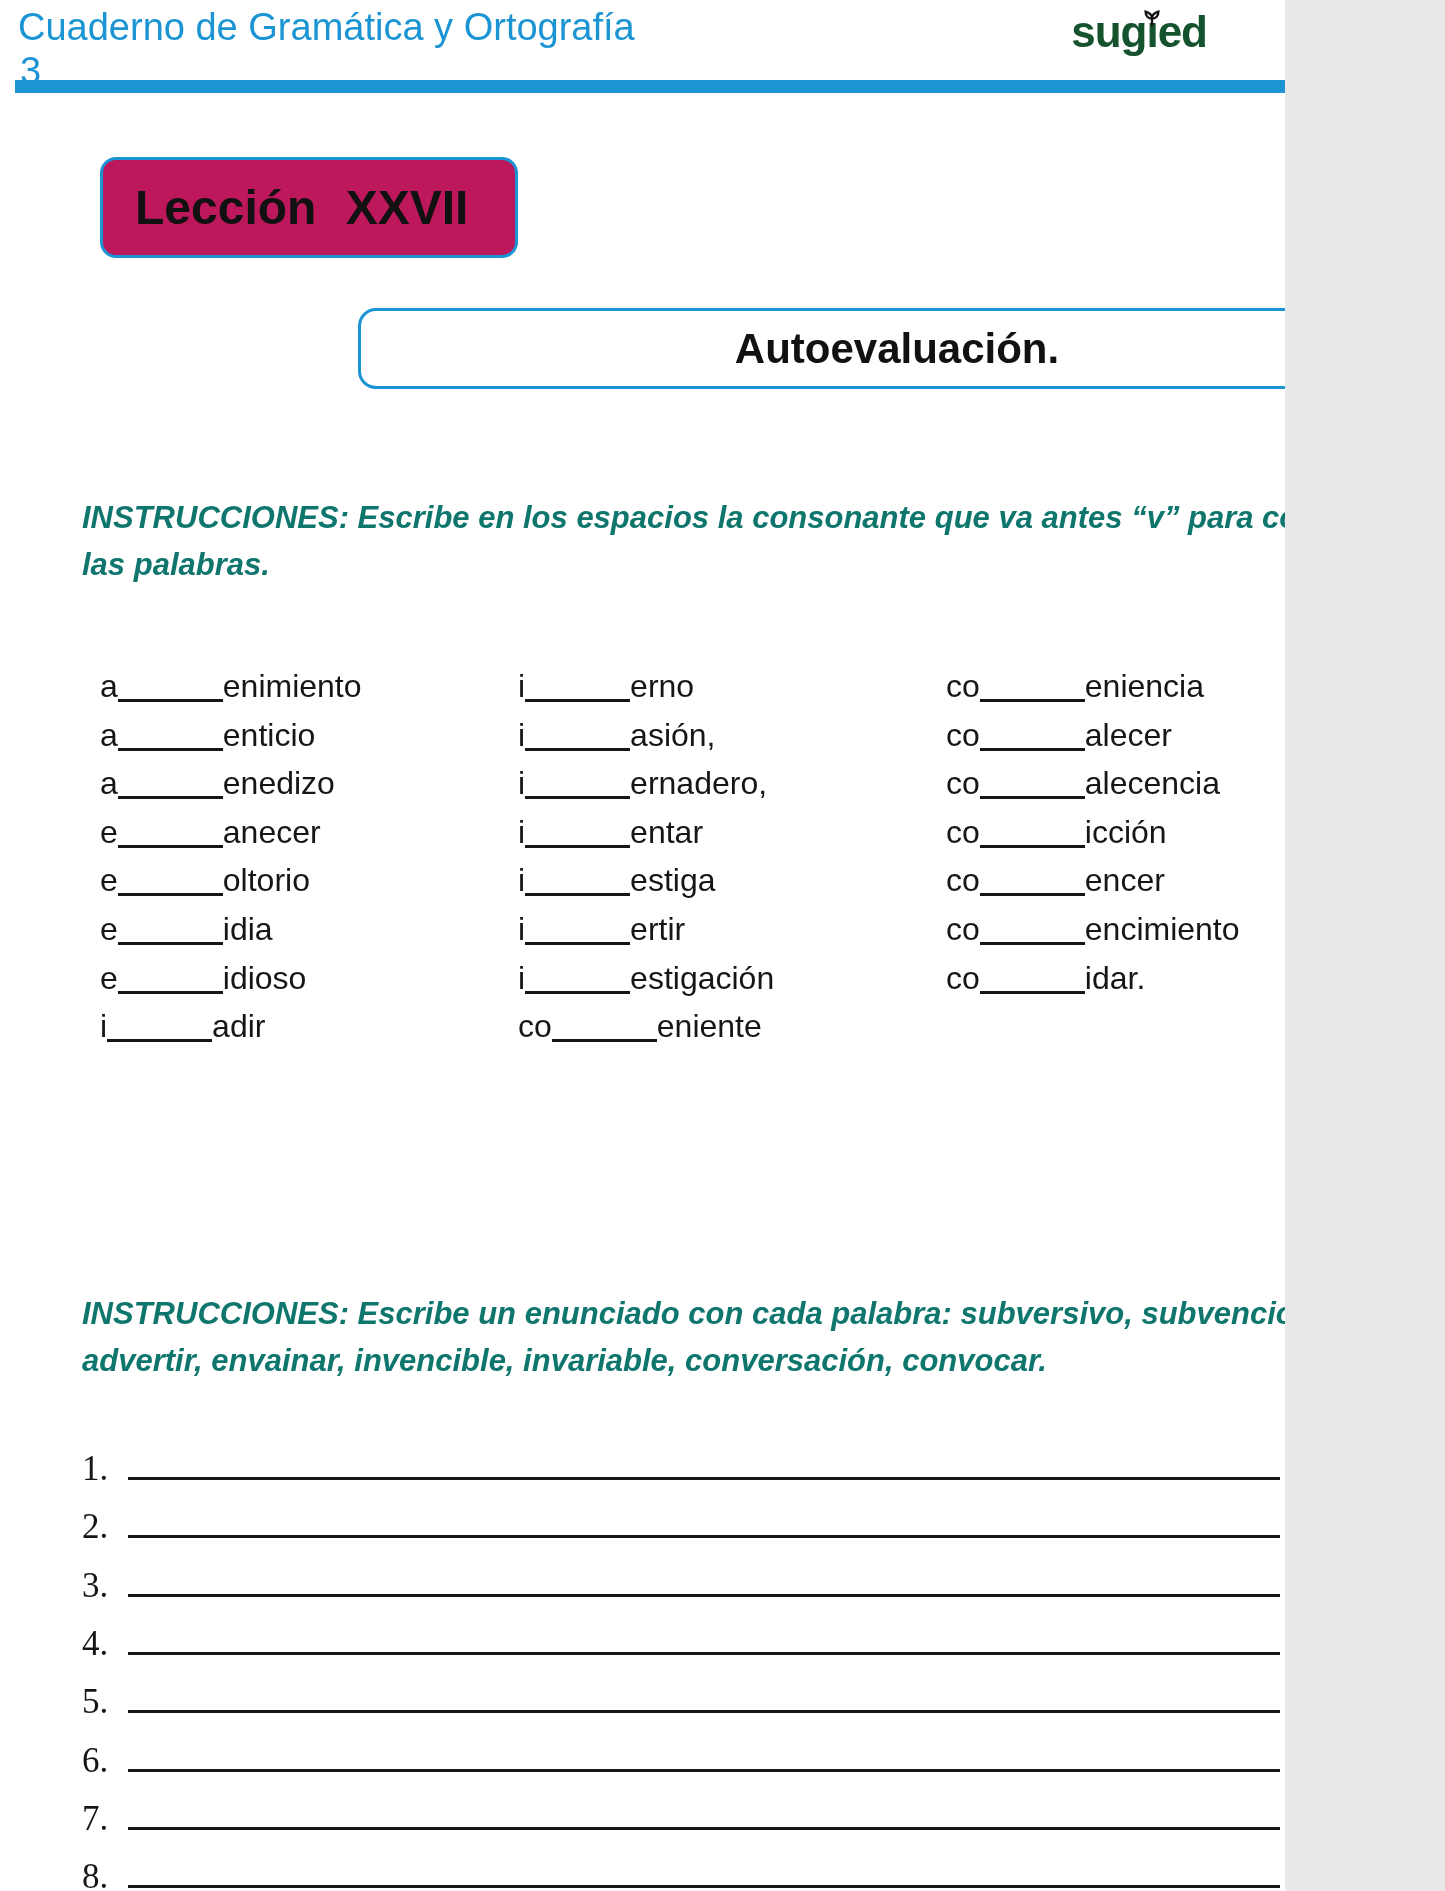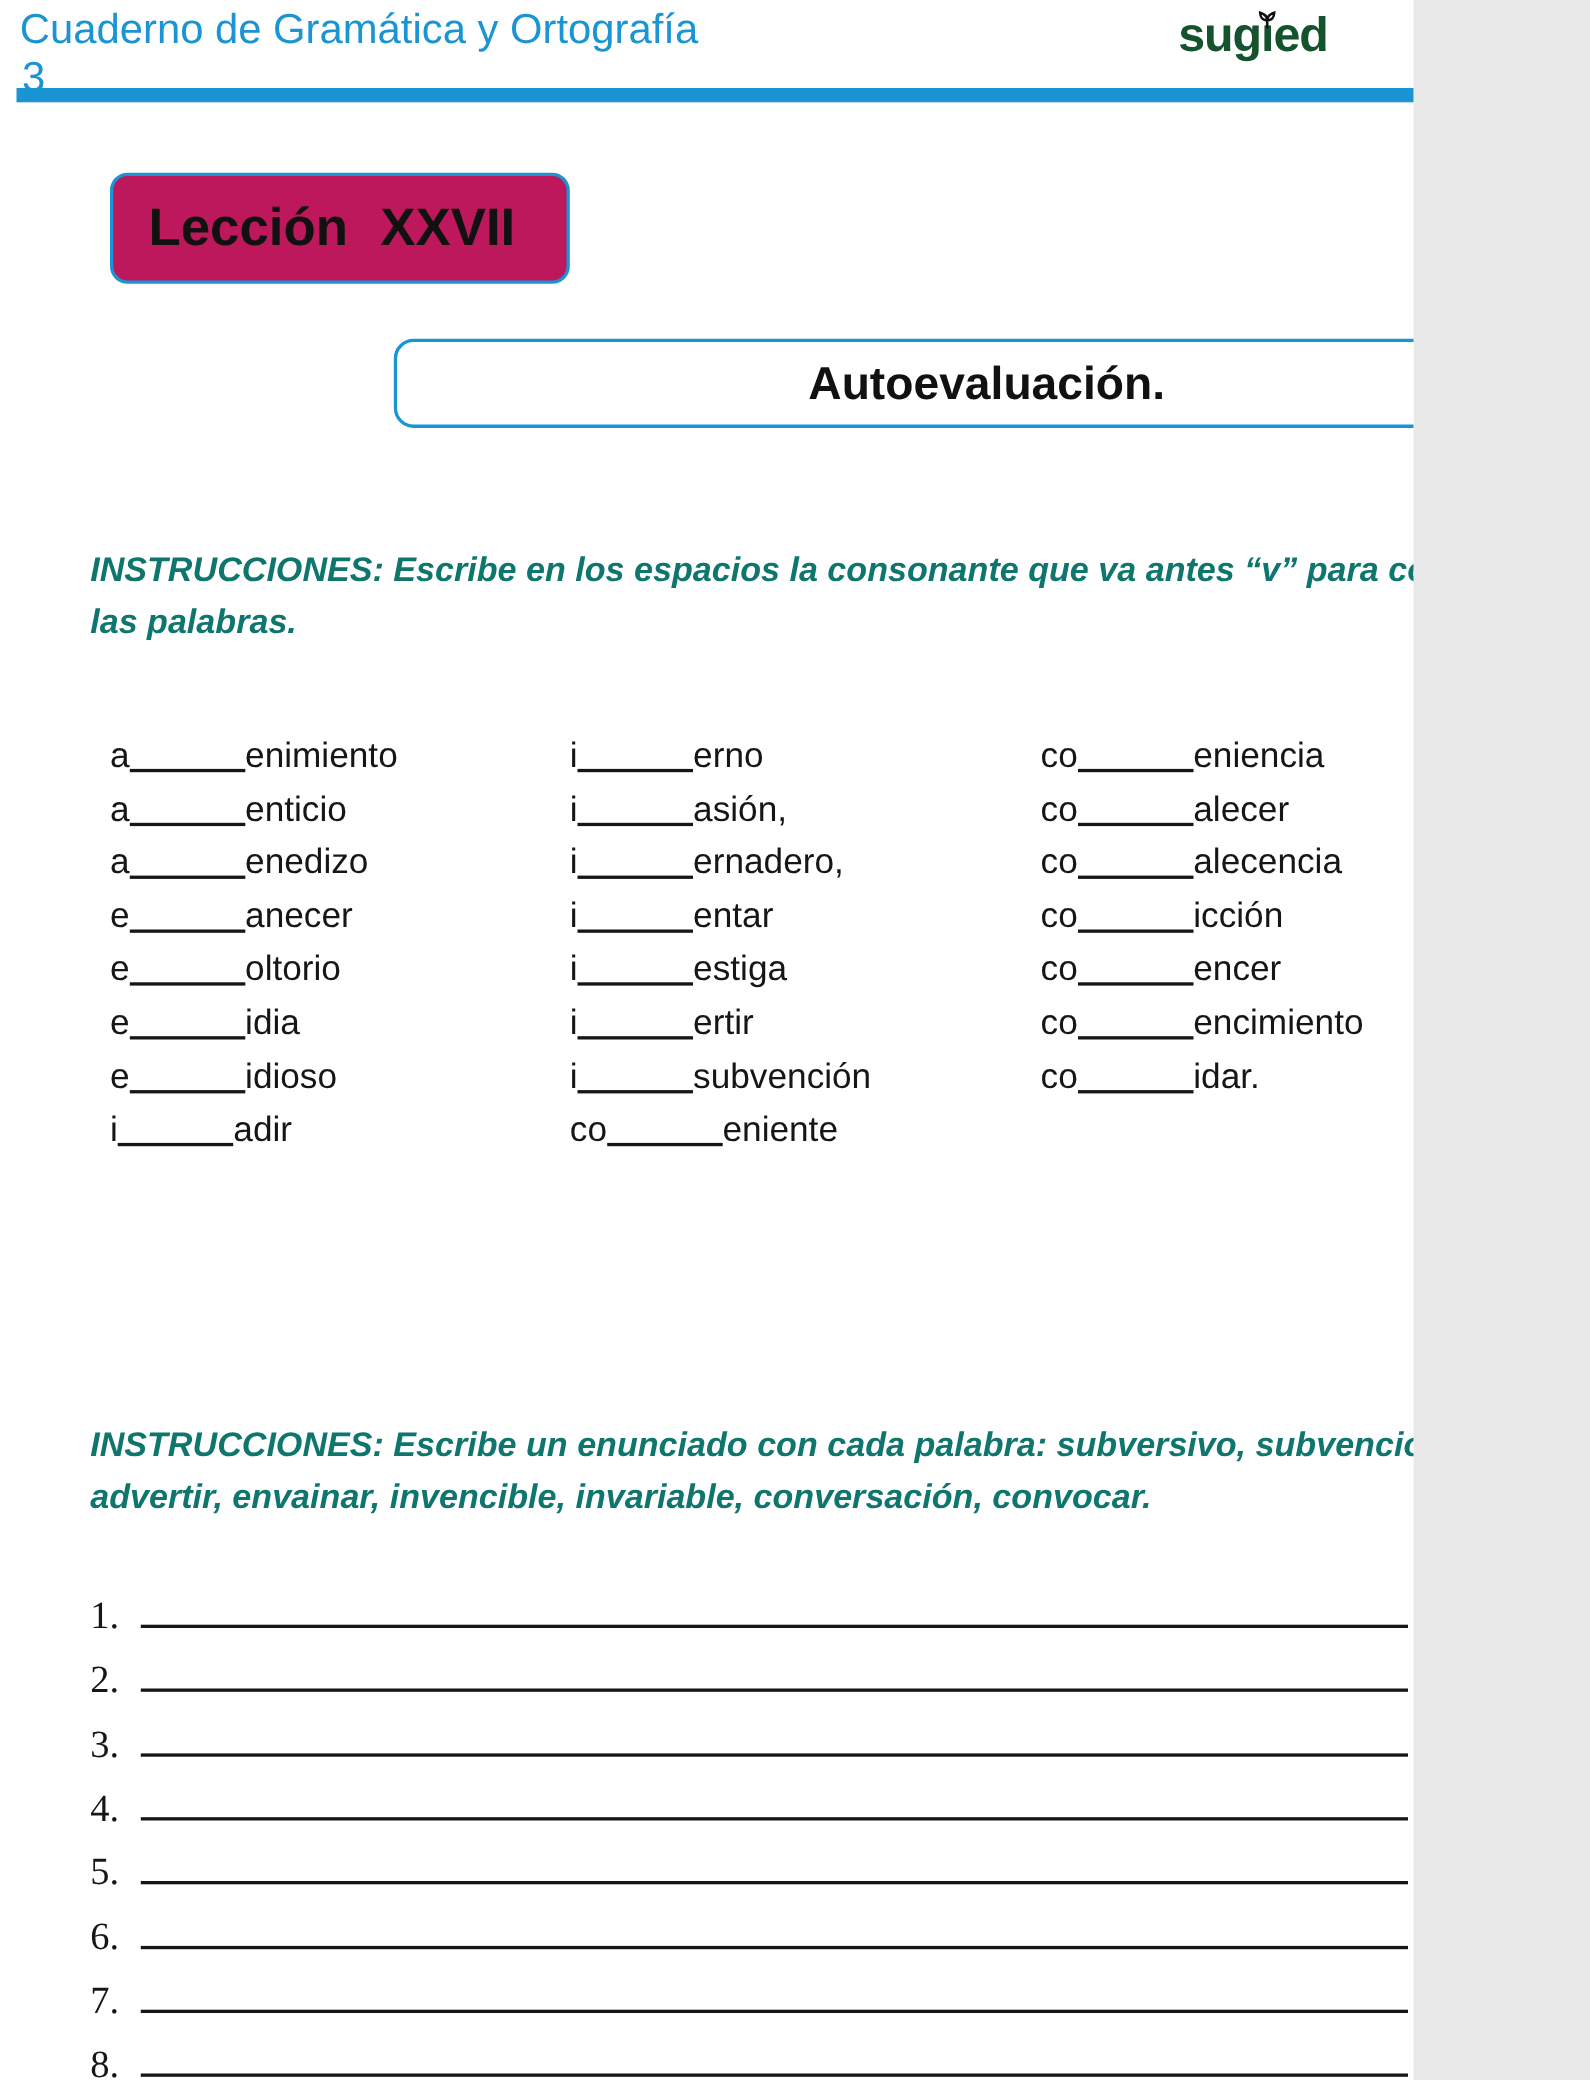--- a/index.html
+++ b/index.html
@@ -176,21 +176,21 @@
         <div class="word-row"><span>e</span><span class="blank"></span><span>idioso</span></div>
         <div class="word-row"><span>i</span><span class="blank"></span><span>adir</span></div>
       </div>
       <div class="word-col word-col-1">
         <div class="word-row"><span>i</span><span class="blank"></span><span>erno</span></div>
         <div class="word-row"><span>i</span><span class="blank"></span><span>asión,</span></div>
         <div class="word-row"><span>i</span><span class="blank"></span><span>ernadero,</span></div>
         <div class="word-row"><span>i</span><span class="blank"></span><span>entar</span></div>
         <div class="word-row"><span>i</span><span class="blank"></span><span>estiga</span></div>
         <div class="word-row"><span>i</span><span class="blank"></span><span>ertir</span></div>
-        <div class="word-row"><span>i</span><span class="blank"></span><span>subvención</span></div>
+        <div class="word-row"><span>i</span><span class="blank"></span><span>estigación</span></div>
         <div class="word-row"><span>co</span><span class="blank"></span><span>eniente</span></div>
       </div>
       <div class="word-col word-col-2">
         <div class="word-row"><span>co</span><span class="blank"></span><span>eniencia</span></div>
         <div class="word-row"><span>co</span><span class="blank"></span><span>alecer</span></div>
         <div class="word-row"><span>co</span><span class="blank"></span><span>alecencia</span></div>
         <div class="word-row"><span>co</span><span class="blank"></span><span>icción</span></div>
         <div class="word-row"><span>co</span><span class="blank"></span><span>encer</span></div>
         <div class="word-row"><span>co</span><span class="blank"></span><span>encimiento</span></div>
         <div class="word-row"><span>co</span><span class="blank"></span><span>idar.</span></div>

